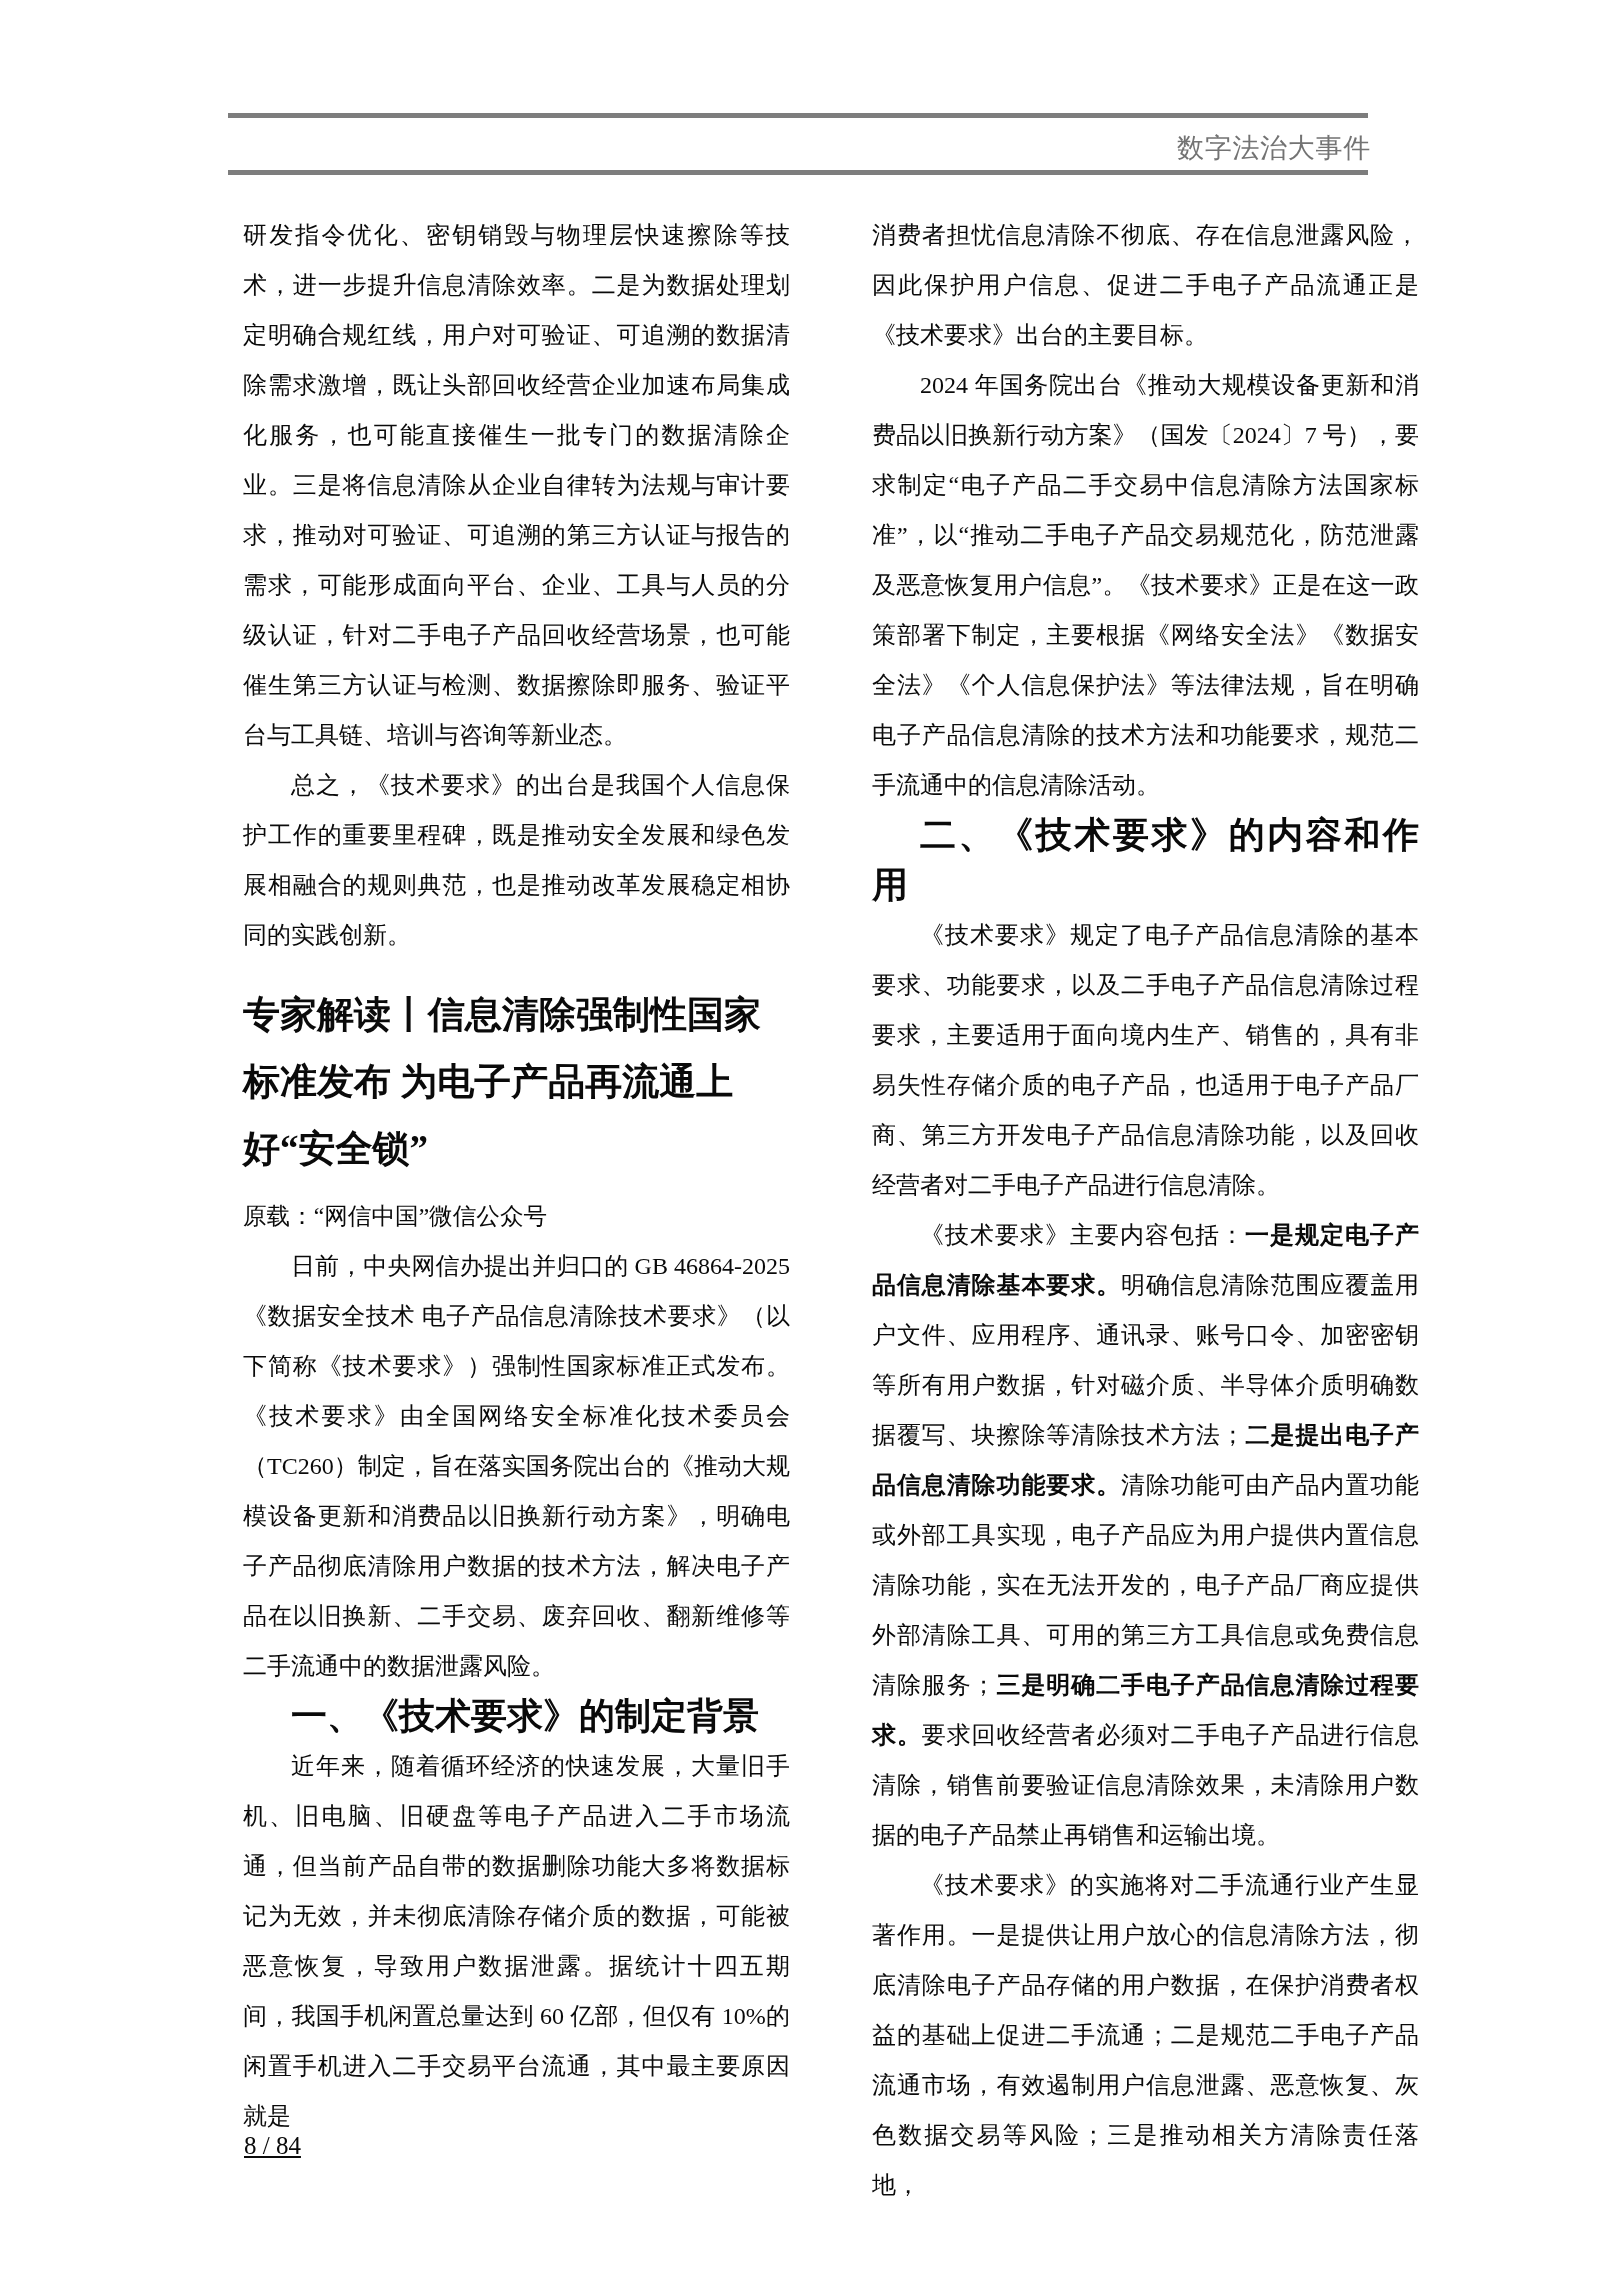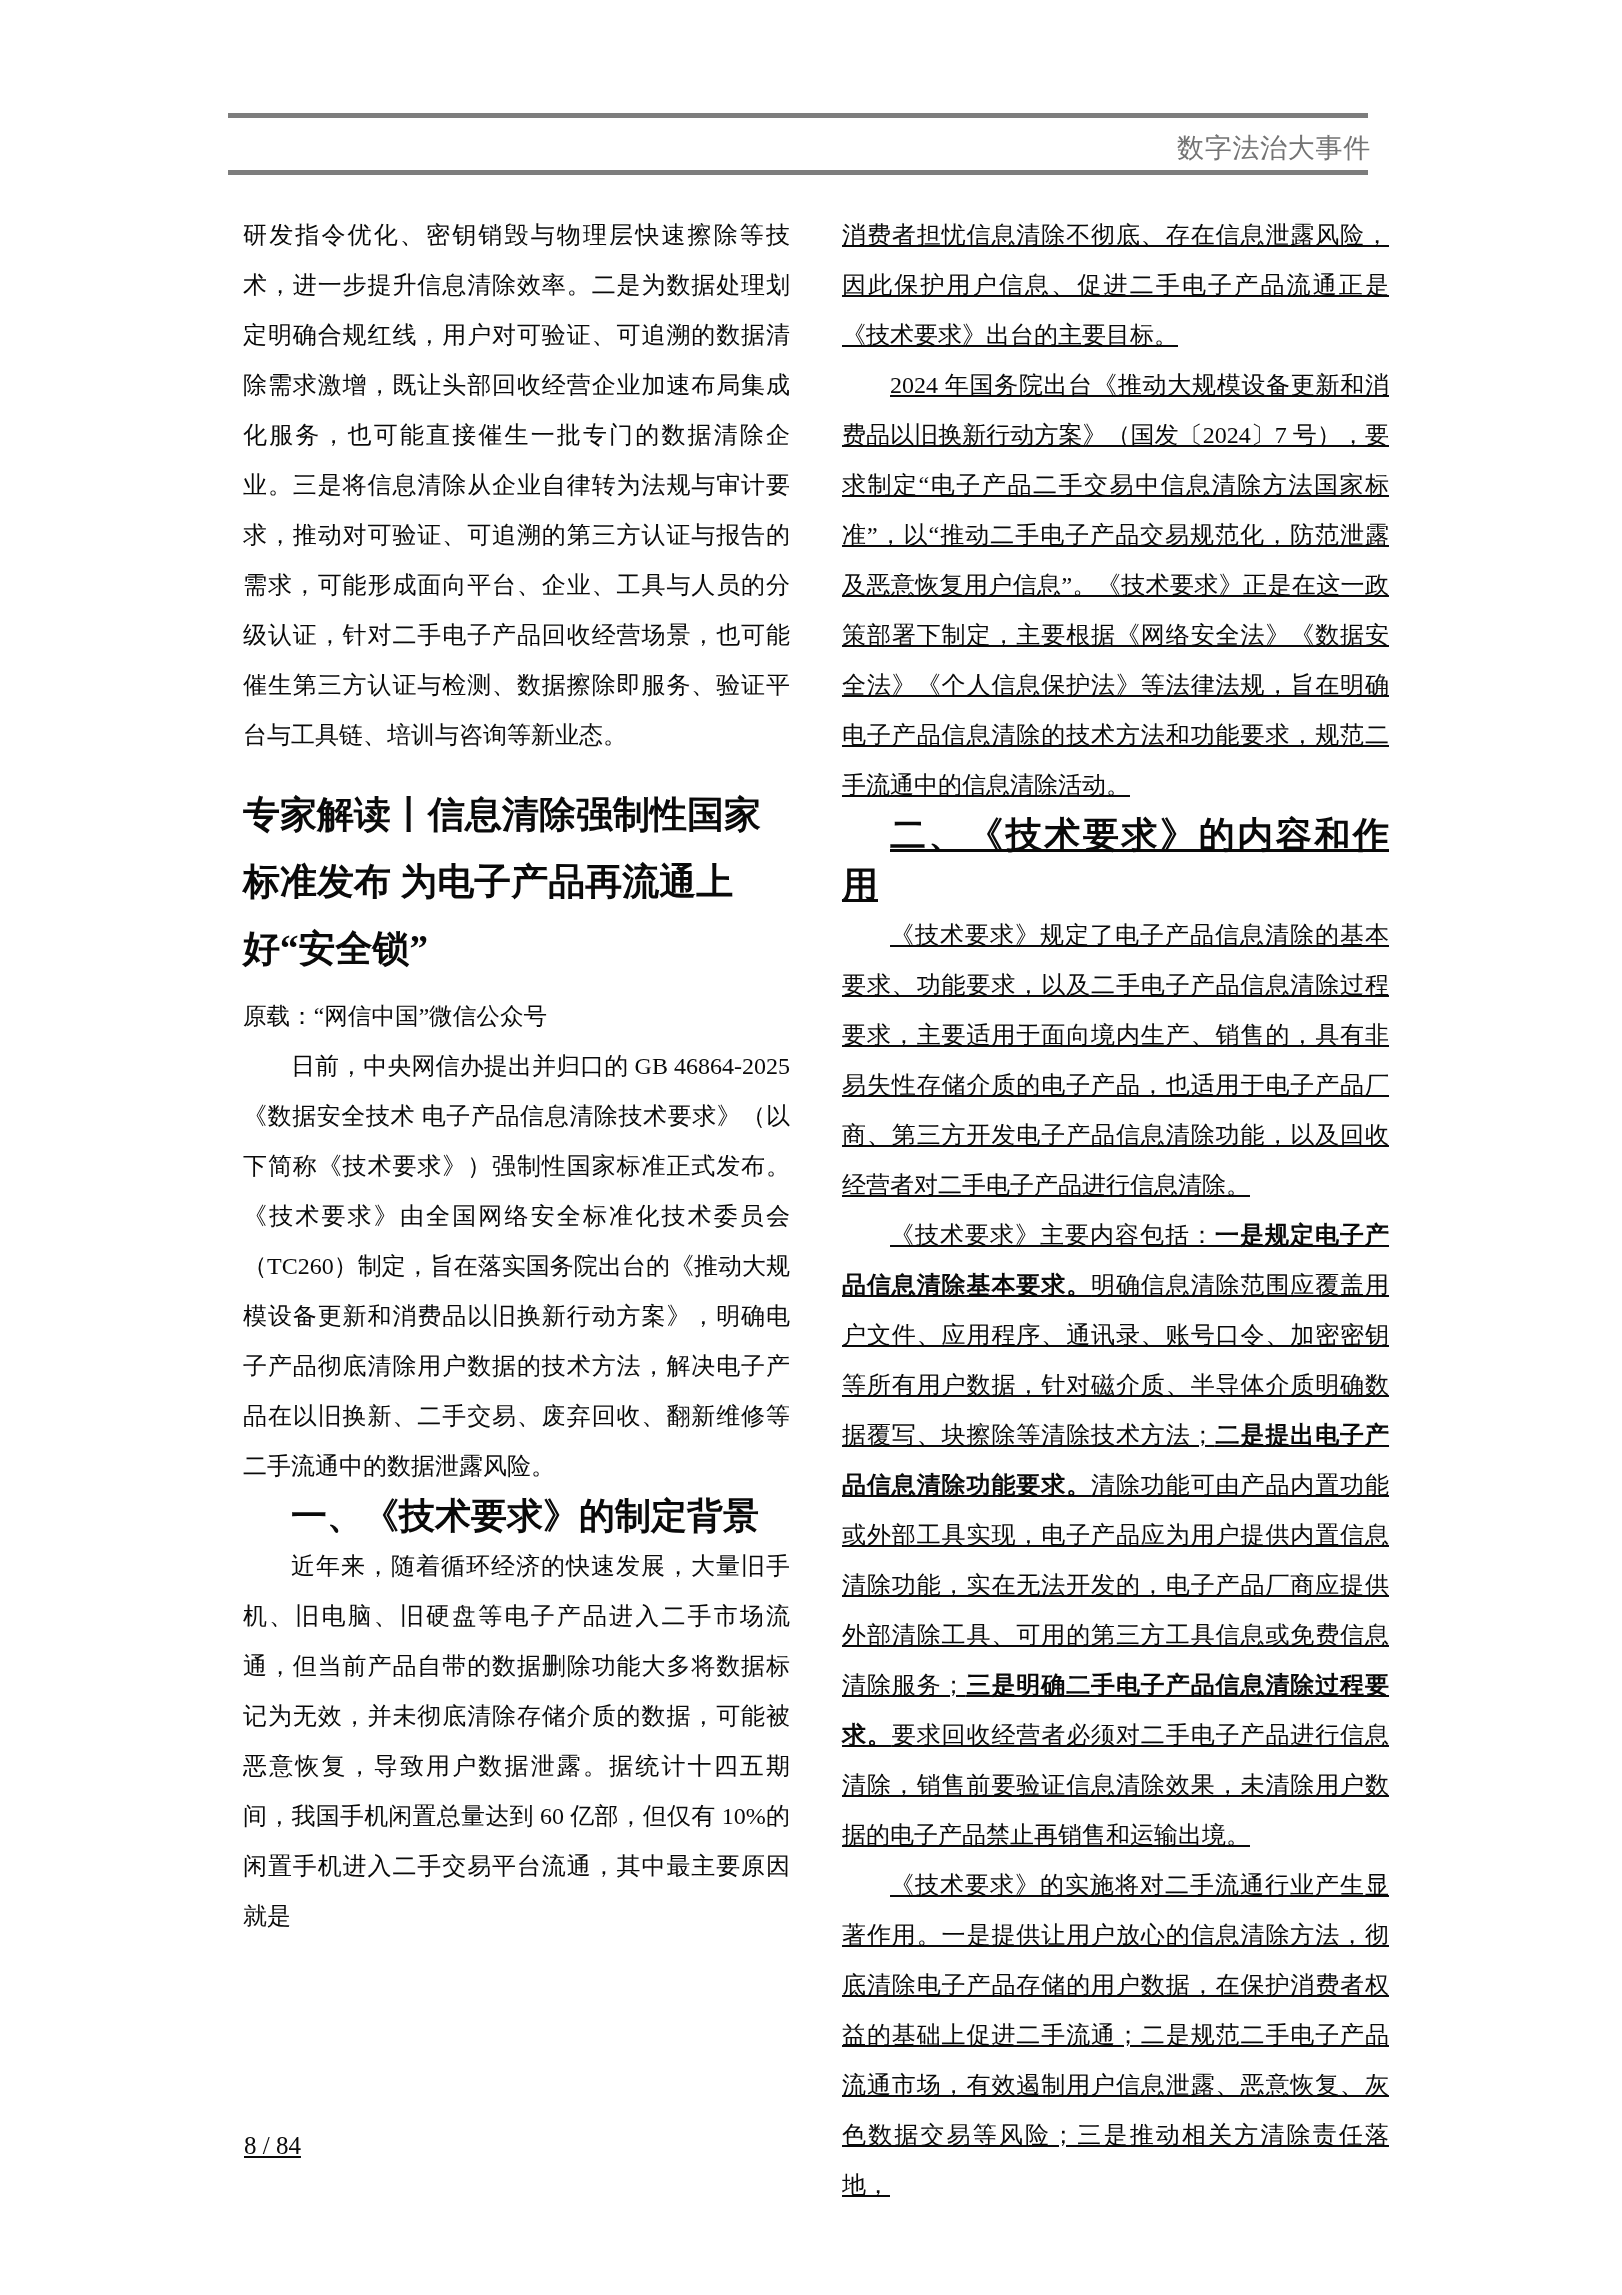--- a/index.html
+++ b/index.html
@@ -32,21 +32,21 @@
     letter-spacing:0.7px;
     white-space:nowrap;
   }
   .col {
     position:absolute; top:210px; width:547px;
     font-size:24px; line-height:50px;
     text-align:justify; text-justify:inter-ideograph;
     line-break:strict;
   }
   .col-left  { left:243px; }
-  .col-right { left:842px;text-decoration:underline; }
+  .col-right { left:872px; }
   .col p, .col h1, .col h2 { margin:0; padding:0; font-weight:normal; }
   .indent { text-indent:48px; }
   .article-title {
     font-size:37px; line-height:67px;
     font-weight:bold !important;
     margin-top:21px !important;
     text-align:left;
   }
   .byline {
     margin-top:9.2px !important;
@@ -69,20 +69,21 @@
 
   <div class="rule rule-top"></div>
 
 
   <div class="mast-right">数字法治大事件</div>
 
   <div class="rule rule-bottom"></div>
 
   <div class="col col-left">
       <p><span>研发指令优化、密钥销毁与物理层快速擦除等技术，进一步提升信息清除效率。二是为数据处理划定明确合规红线，用户对可验证、可追溯的数据清除需求激增，既让头部回收经营企业加速布局集成化服务，也可能直接催生一批专门的数据清除企业。三是将信息清除从企业自律转为法规与审计要求，推动对可验证、可追溯的第三方认证与报告的需求，可能形成面向平台、企业、工具与人员的分级认证，针对二手电子产品回收经营场景，也可能催生第三方认证与检测、数据擦除即服务、验证平台与工具链、培训与咨询等新业态。</span></p>
+      <p class="indent"><span>总之，《技术要求》的出台是我国个人信息保护工作的重要里程碑，既是推动安全发展和绿色发展相融合的规则典范，也是推动改革发展稳定相协同的实践创新。</span></p>
       <h1 class="article-title"><span>专家解读丨信息清除强制性国家标准发布 为电子产品再流通上好“安全锁”</span></h1>
       <p class="byline"><span>原载：“网信中国”微信公众号</span></p>
       <p class="indent"><span>日前，中央网信办提出并归口的 GB 46864-2025《数据安全技术 电子产品信息清除技术要求》（以下简称《技术要求》）强制性国家标准正式发布。《技术要求》由全国网络安全标准化技术委员会（TC260）制定，旨在落实国务院出台的《推动大规模设备更新和消费品以旧换新行动方案》，明确电子产品彻底清除用户数据的技术方法，解决电子产品在以旧换新、二手交易、废弃回收、翻新维修等二手流通中的数据泄露风险。</span></p>
       <h2 class="subhead"><span>一、《技术要求》的制定背景</span></h2>
       <p class="indent"><span>近年来，随着循环经济的快速发展，大量旧手机、旧电脑、旧硬盘等电子产品进入二手市场流通，但当前产品自带的数据删除功能大多将数据标记为无效，并未彻底清除存储介质的数据，可能被恶意恢复，导致用户数据泄露。据统计十四五期间，我国手机闲置总量达到 60 亿部，但仅有 10%的闲置手机进入二手交易平台流通，其中最主要原因就是</span></p>
     </div>
 
   <div class="col col-right">
       <p><span>消费者担忧信息清除不彻底、存在信息泄露风险，因此保护用户信息、促进二手电子产品流通正是《技术要求》出台的主要目标。</span></p>
       <p class="indent"><span>2024 年国务院出台《推动大规模设备更新和消费品以旧换新行动方案》（国发〔2024〕7 号），要求制定“电子产品二手交易中信息清除方法国家标准”，以“推动二手电子产品交易规范化，防范泄露及恶意恢复用户信息”。《技术要求》正是在这一政策部署下制定，主要根据《网络安全法》《数据安全法》《个人信息保护法》等法律法规，旨在明确电子产品信息清除的技术方法和功能要求，规范二手流通中的信息清除活动。</span></p>

